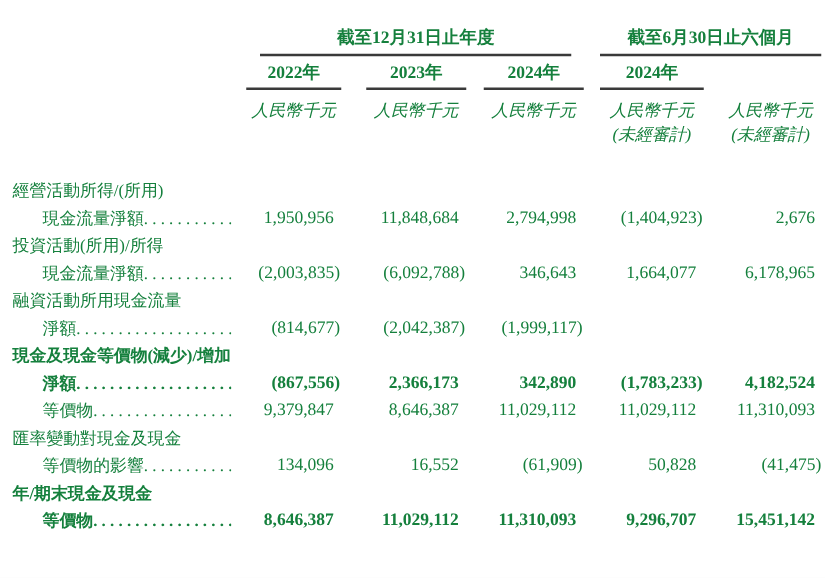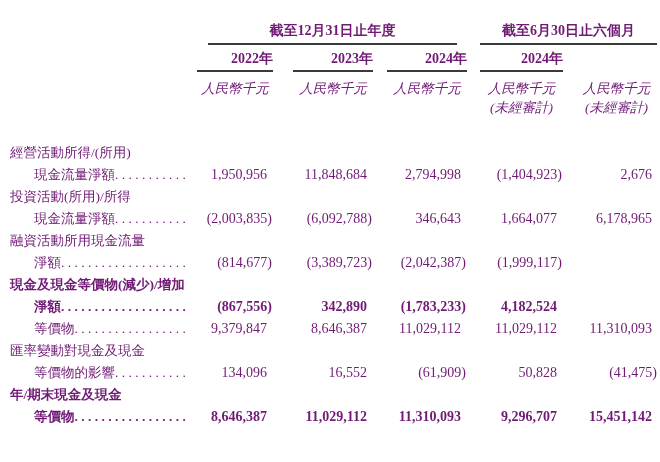--- a/index.html
+++ b/index.html
@@ -4,21 +4,21 @@
 <style>
   html,body { margin:0; padding:0; }
   body {
     background:#f5f5f5;
     font-family:"Liberation Serif","DejaVu Serif",serif;
   }
   .page {
     position:relative;
     width:660px; height:462px;
     background:#ffffff;
-    color:#701a75;
+    color:#15803d;
     box-sizing:border-box;
     padding:22px 0 0 10px;
     overflow:hidden;
   }
   .grid {
     display:grid;
     grid-template-columns:187px 76px 100px 94px 96px 95px;
     align-items:end;
   }
   
@@ -30,21 +30,21 @@
     line-height:18px;
     white-space:nowrap;
   }
   .g1 { grid-column:2 / span 3; }
   .g2 { grid-column:5 / span 2; }
   .g1 .gline { margin-left:11px; margin-right:10px; }
   .g2 .gline { margin-left:13px; margin-right:1px; }
 
   .year-row .ycell { font-weight:700; font-size:14px; }
   .ycell .yline {
-    text-align:right;
+    text-align:center;
     border-bottom:2px solid #3a3a3a;
     padding-top:5px; padding-bottom:3px;
     line-height:17px;
     white-space:nowrap;
   }
   .unit-row .ucell, .note-row .ncell {
     font-style:italic;
     font-size:13.5px;
     text-align:center;
   }
@@ -175,34 +175,34 @@
   </div>
 
   <div class="body-item">
     <div class="l1">融資活動所用現金流量</div>
     <div class="grid line2">
       <div class="llabel">
         <span class="l2t">淨額</span>
         <span class="dots"></span>
       </div>
       <div class="num paren">(814,677)</div>
-      <div class="num paren">(3,389,723)</div>
       <div class="num paren">(2,042,387)</div>
       <div class="num paren">(1,999,117)</div>
     </div>
   </div>
 
   <div class="body-item bold">
     <div class="l1">現金及現金等價物(減少)/增加</div>
     <div class="grid line2">
       <div class="llabel">
         <span class="l2t">淨額</span>
         <span class="dots"></span>
       </div>
       <div class="num paren">(867,556)</div>
+      <div class="num">2,366,173</div>
       <div class="num">342,890</div>
       <div class="num paren">(1,783,233)</div>
       <div class="num">4,182,524</div>
     </div>
   </div>
 
   <div class="body-item">
     <div class="grid line2">
       <div class="llabel">
         <span class="l2t">等價物</span>

